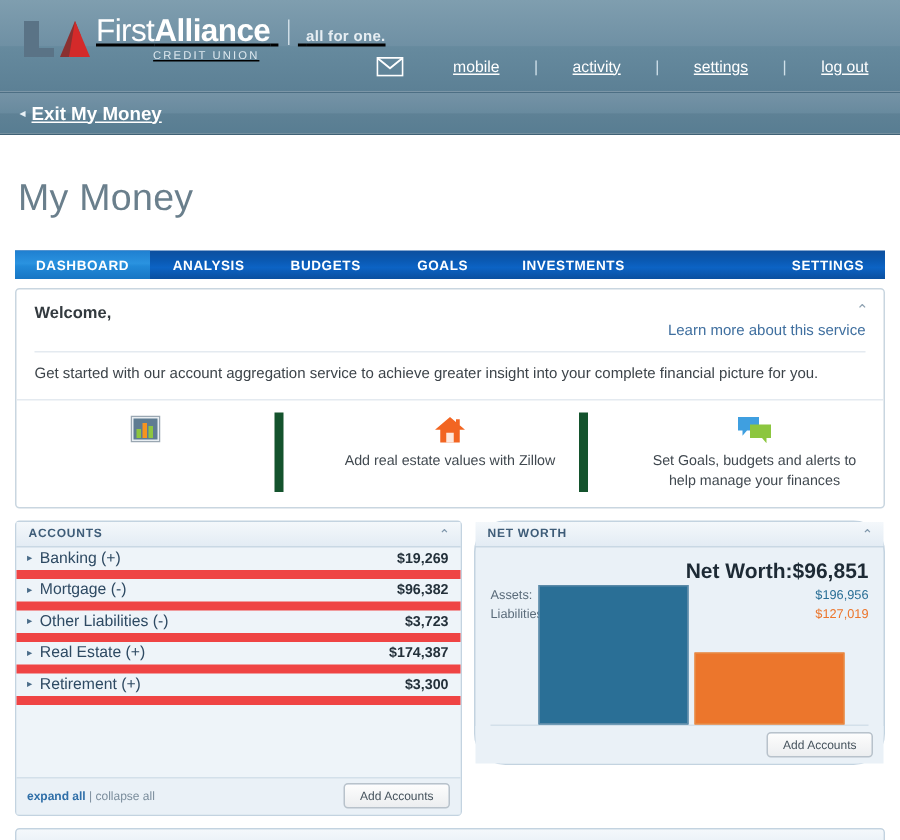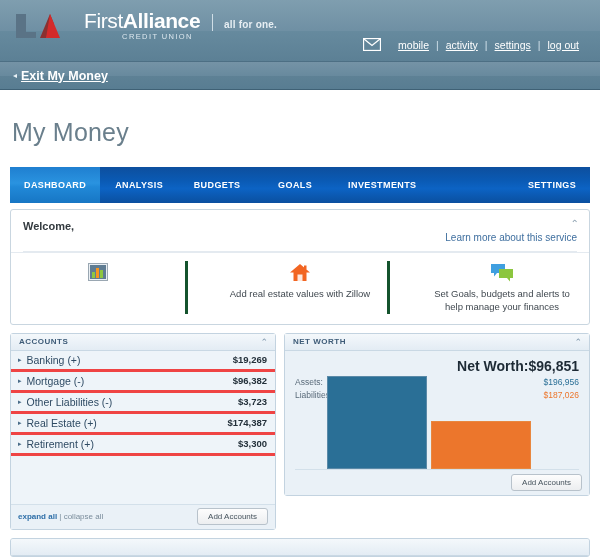--- a/index.html
+++ b/index.html
@@ -20,23 +20,24 @@
     background: linear-gradient(to bottom, #7f9eaf 0%, #6f90a4 50%, #668a9e 51%, #5c8095 100%);
     border-bottom: 1px solid #4d6f84;
   }
   .logo-wrap {
     position: absolute;
     left: 14px; top: 8px;
     display: flex; align-items: flex-end;
   }
   .logo-mark { width: 48px; height: 34px; display: block; }
   .logo-text {
-    margin-left: 22px;
+    margin-left: 2px;
     line-height: 1;
     padding-bottom: 2px;
+    text-decoration: underline;
   }
   .logo-line1 {
     font-size: 21px; color: #ffffff; letter-spacing: -0.4px;
     white-space: nowrap;
   }
   .logo-line1 .bold { font-weight: bold; }
   .logo-divider {
     display: inline-block;
     border-left: 1px solid #cfdde6;
     height: 17px; margin: 0 6px -3px 6px;
@@ -47,20 +48,21 @@
   .logo-sub {
     font-size: 7.5px; color: #dde8ef; letter-spacing: 1.4px;
     text-align: center; margin-top: 2px; padding-right: 46px;
   }
 
   .top-nav {
     position: absolute;
     right: 14px; top: 38px;
     display: flex; align-items: center;
     font-size: 10.5px;
+    gap: 16px;
   }
   .mail-icon { margin-right: 10px; display: block; }
   .top-nav a {
     color: #ffffff; text-decoration: underline;
     padding: 0 7px;
   }
   .top-nav .sep { color: #cfe0e9; }
 
   
   .exit-bar {
@@ -79,21 +81,21 @@
   
   .page-title {
     font-size: 25px; color: #6a7f8c; font-weight: normal;
     margin: 0; padding: 28px 0 0 12px;
     letter-spacing: .2px;
   }
 
   
   .tabbar {
     margin: 20px 10px 0 10px;
-    height: 36px;
+    height: 19px;
     background: linear-gradient(to bottom, #0d4f9e 0%, #0a59b2 35%, #0c63c4 60%, #0a4f9f 100%);
     display: flex; align-items: stretch;
     position: relative;
     font-size: 9px; font-weight: bold; letter-spacing: .4px;
   }
   .tab {
     display: flex; align-items: center; justify-content: center;
     color: #ffffff;
     padding: 0 14px;
     min-width: 78px;
@@ -140,31 +142,31 @@
   .features {
     display: flex;
     border-top: 1px solid #e4eaf0;
     padding: 8px 0 10px 0;
   }
   .feature {
     flex: 1;
     text-align: center;
     padding: 0 14px;
   }
-  .feature + .feature { border-left: 3px solid #14532d; padding-left: 39px; }
+  .feature + .feature { border-left: 6px solid #14532d; padding-left: 39px; }
   .feature-icon { height: 22px; margin-bottom: 5px; display: flex; align-items: center; justify-content: center; }
   .feature-text { font-size: 9.5px; color: #414950; line-height: 1.35; }
 
   
   .columns {
     display: flex;
     margin: 8px 10px 0 10px;
     gap: 8px;
   }
-  .col-left { width: 266px; }
+  .col-left { width: 298px; }
   .col-right { flex: 1; }
 
   .widget {
     background: #eaf1f7;
     border: 1px solid #c3d3e0;
     border-radius: 3px;
     display: flex; flex-direction: column;
   }
   .widget-head {
     height: 17px;
@@ -181,21 +183,21 @@
   .widget-caret {
     position: absolute; right: 7px; top: 3px;
     color: #7e96ab; font-size: 9px;
   }
 
   .acct-list { background: #eef4f9; }
   .acct-row {
     display: flex; align-items: center; justify-content: space-between;
     height: 21px;
     padding: 0 8px 0 7px;
-    border-bottom: 3px solid #ef4444;
+    border-bottom: 6px solid #ef4444;
     font-size: 10.5px;
   }
   .acct-name { color: #2e4a63; display: flex; align-items: center; }
   .acct-arrow { font-size: 7px; color: #4a6c89; margin-right: 5px; }
   .acct-val { color: #23303a; font-size: 9.5px; font-weight: bold; }
   .acct-filler { flex: 1; background: #eef4f9; }
 
   .widget-foot {
     height: 25px;
     border-top: 1px solid #d3e0ea;
@@ -305,20 +307,21 @@
 
 <div class="panel welcome-panel">
   <div class="welcome-head">
     <span class="welcome-title">Welcome,</span>
     <span class="collapse-caret">⌃</span>
   </div>
   <div class="learn-more">
     <a href="#">Learn more about this service</a>
   </div>
   <div class="welcome-divider"></div>
+  <div class="welcome-blurb">Get started with our account aggregation service to achieve greater insight into your complete financial picture for you.</div>
 
   <div class="features">
     <div class="feature">
       <div class="feature-icon">
         <svg width="20" height="18" viewBox="0 0 20 18">
           <rect x="0.5" y="0.5" width="19" height="17" fill="#e9eef2" stroke="#9aa7b2"></rect>
           <rect x="2" y="2" width="16" height="14" fill="#5f7c92"></rect>
           <rect x="4" y="9" width="3" height="6" fill="#8ec63f"></rect>
           <rect x="8" y="5" width="3" height="10" fill="#f7941e"></rect>
           <rect x="12" y="7" width="3" height="8" fill="#8ec63f"></rect>
@@ -393,37 +396,37 @@
         <span class="acct-val">$3,300</span>
       </div>
     </div>
     <div class="acct-filler"></div>
     <div class="widget-foot">
       <span class="expand-links"><a href="#">expand all</a><span class="plain"> | </span><a href="#" class="plain" style="text-decoration:none;">collapse all</a></span>
       <button class="btn">Add Accounts</button>
     </div>
   </div>
 
-  <div class="widget col-right" style="height:163px;">
+  <div class="widget col-right" style="height:163px;border-radius:21px;">
     <div class="widget-head">
       <span class="widget-title">NET WORTH</span>
       <span class="widget-caret">⌃</span>
     </div>
     <div class="nw-body">
       <div class="nw-row-main">
         <span class="nw-label">Net Worth:</span>
         <span class="nw-value">$96,851</span>
       </div>
       <div class="nw-sub">
         <span class="nw-sub-label">Assets:</span>
         <span class="nw-assets">$196,956</span>
       </div>
       <div class="nw-sub">
         <span class="nw-sub-label">Liabilities:</span>
-        <span class="nw-liab">$187,026</span>
+        <span class="nw-liab">$127,019</span>
       </div>
     </div>
     <div class="chart-area">
       <div class="bar bar-assets" style="left:32px; width:100px; height:93px;"></div>
       <div class="bar bar-liab" style="left:136px; width:100px; height:48px;"></div>
     </div>
     <div class="widget-foot" style="border-top:none;">
       <span></span>
       <button class="btn">Add Accounts</button>
     </div>

